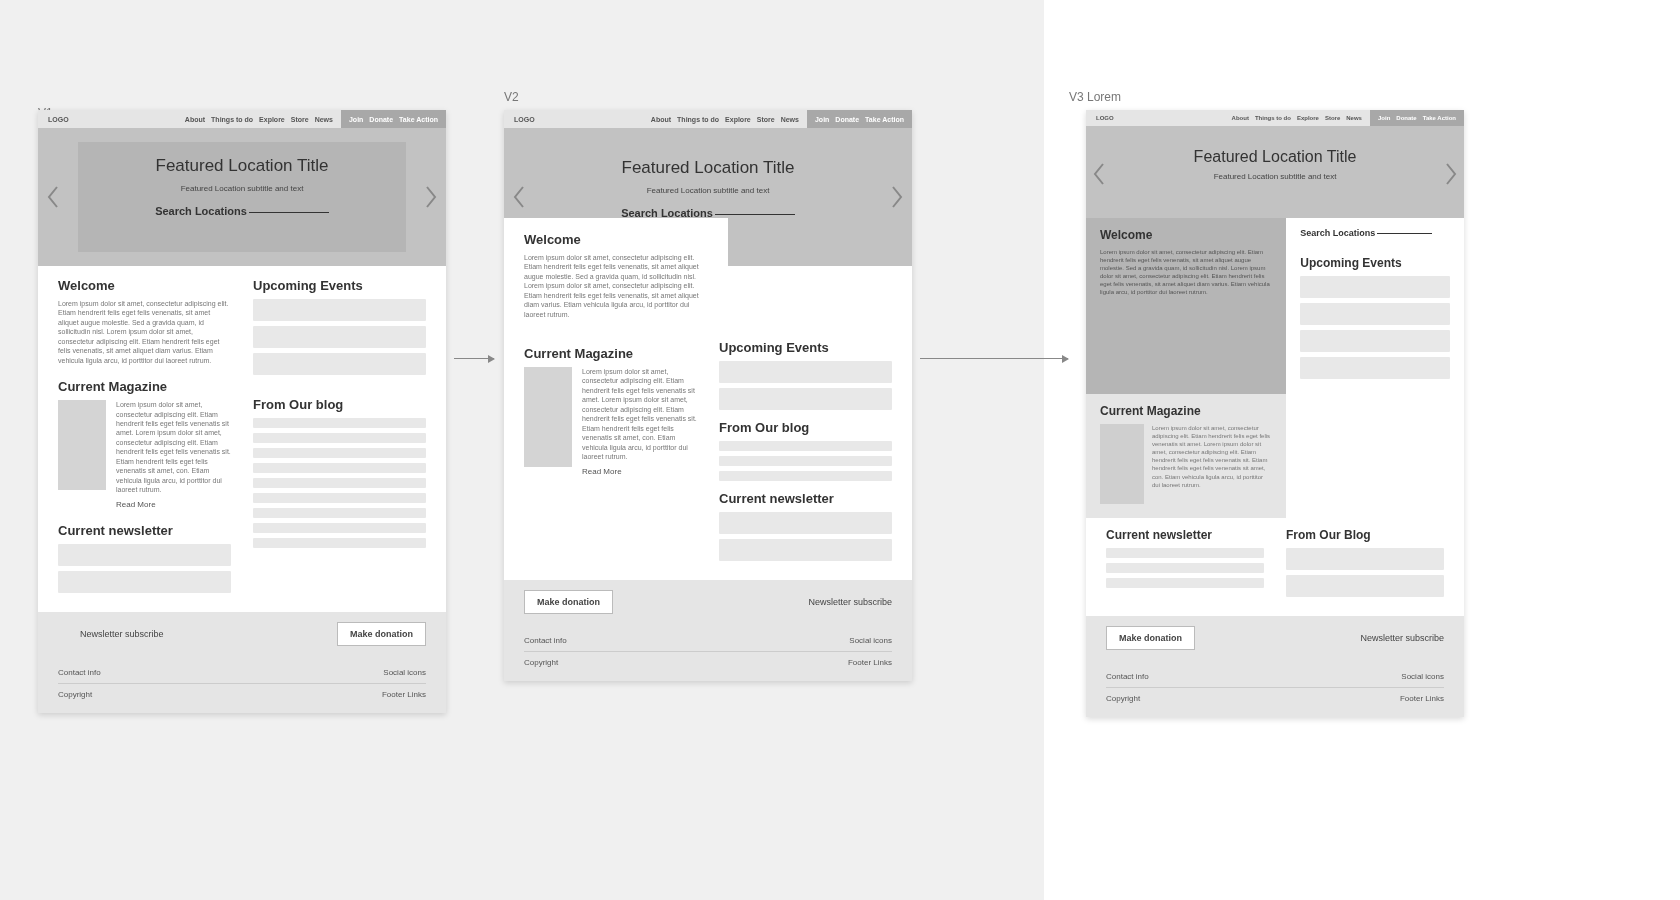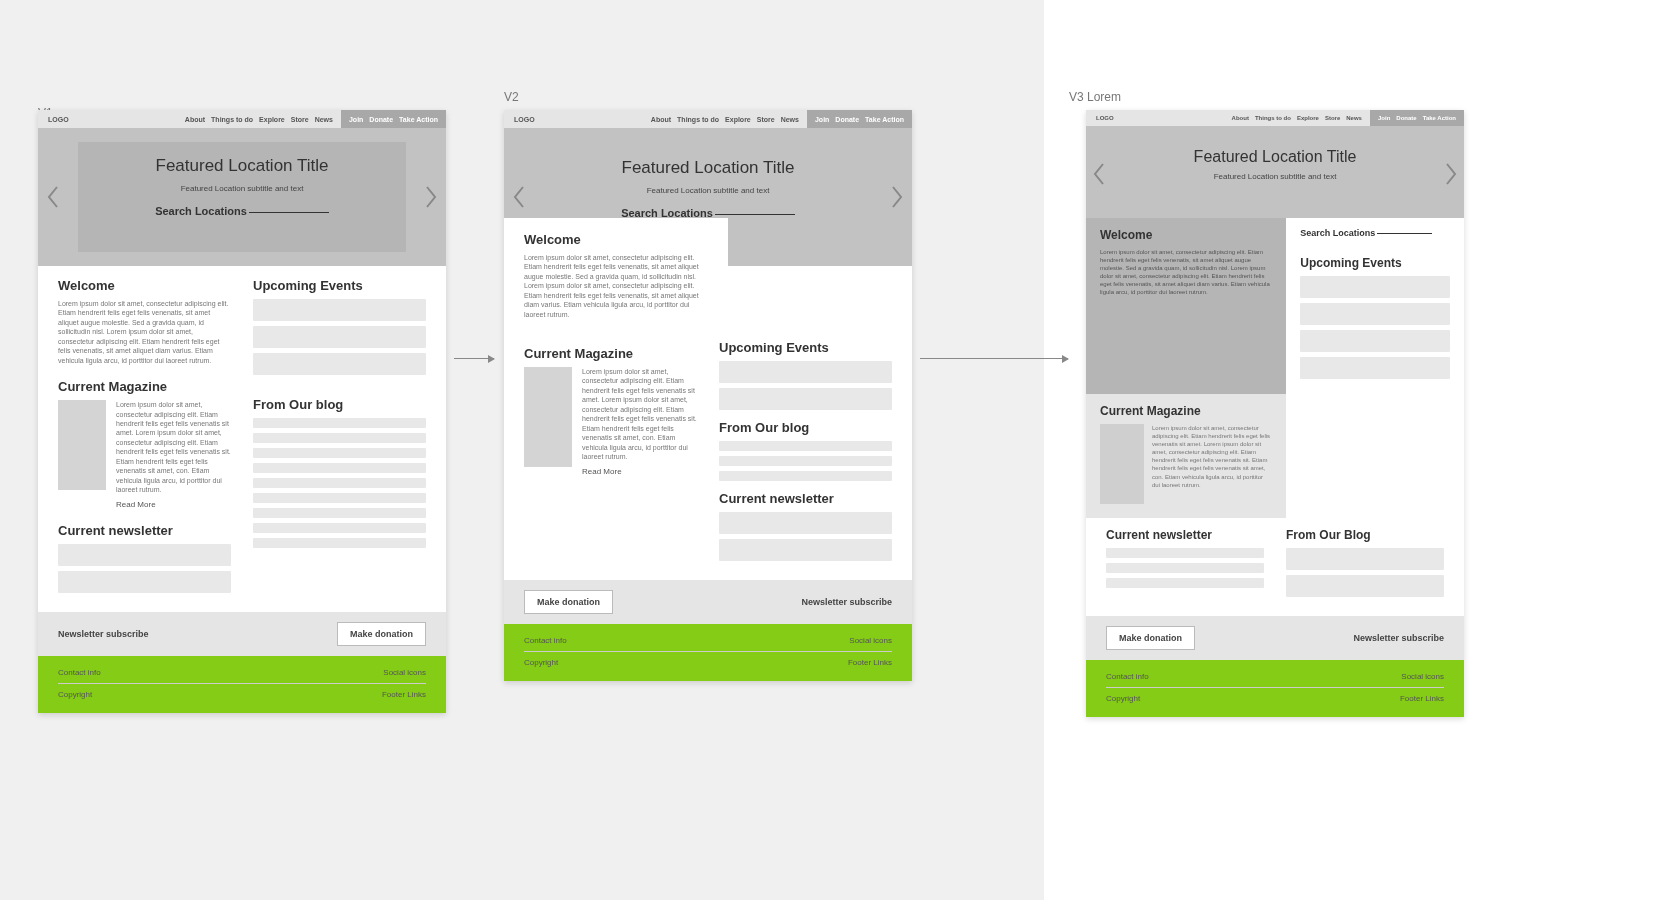--- a/index.html
+++ b/index.html
@@ -102,24 +102,24 @@
     padding:10px 20px;
   }
   .btn {
     background:#fff;
     border:1px solid #bbb;
     padding:6px 12px;
     font-size:9px;
     font-weight:600;
     color:#444;
   }
-  .cta-text { font-size:9px; font-weight:700; color:#444; }
+  .cta-text { font-size:9px; font-weight:400; color:#444;margin-left:22px; }
 
   .footer {
-    background:#84cc16;
+    background:#e5e5e5;
     padding:8px 20px 10px;
     font-size:8px;
     color:#555;
   }
   .footer .row {
     display:flex; justify-content:space-between;
     padding:4px 0;
   }
   .footer hr { border:none; border-top:1px solid #ccc; margin:2px 0; }
 

